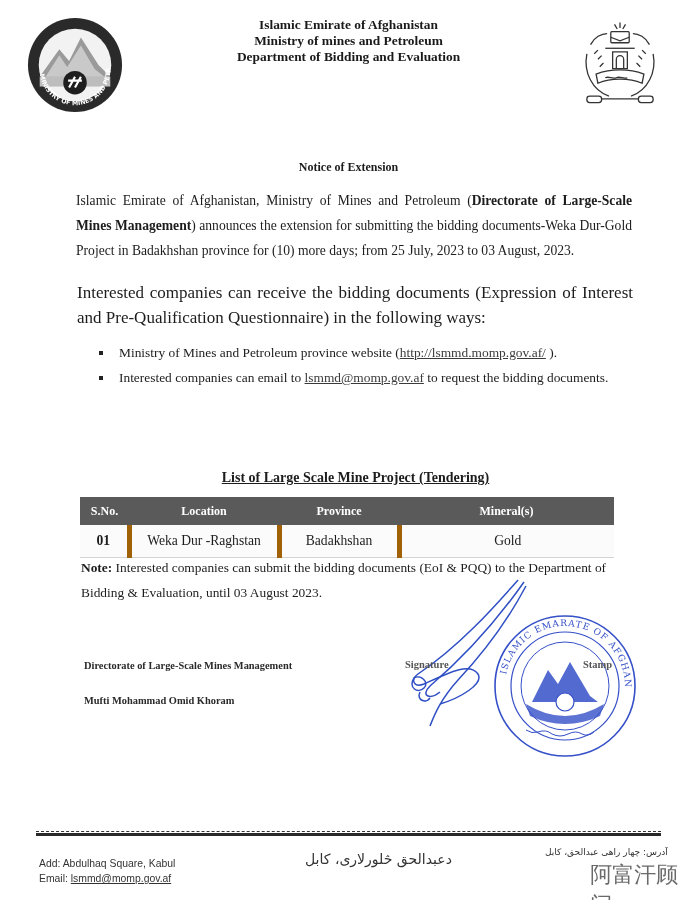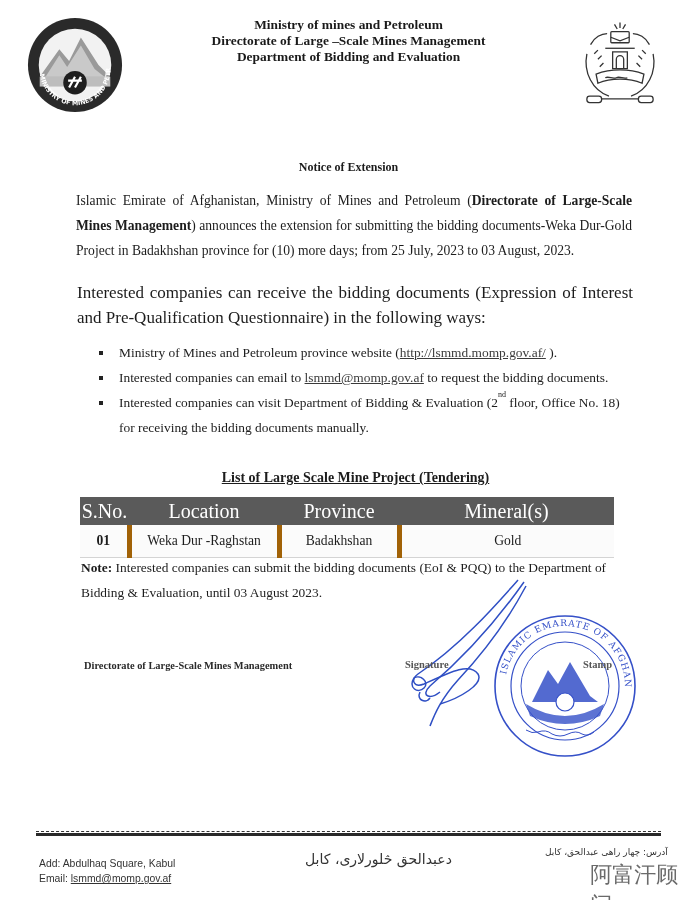--- a/index.html
+++ b/index.html
@@ -19,21 +19,21 @@
 
     .bullets { position: absolute; left: 96px; top: 340px; width: 540px; font-size: 13.4px; line-height: 25px; list-style: none; }
     .bullets li { position: relative; padding-left: 23px; }
     .bullets li::before { content: ""; position: absolute; left: 3px; top: 11px; width: 4px; height: 4px; background: #222; }
     .link { text-decoration: underline; color: #3a3a3a; }
     sup { font-size: 8px; vertical-align: top; line-height: 10px; }
 
     .table-title { position: absolute; left: 0; width: 697px; top: 470px; padding-left: 14px; text-align: center; font-weight: bold; font-size: 14px; text-decoration: underline; }
 
     .mine-table { position: absolute; left: 80px; top: 497px; width: 534px; border-collapse: collapse; font-size: 13.6px; }
-    .mine-table th { background: #5a5a5a; color: #ffffff; font-weight: normal; height: 28px; font-size: 20px; text-align: center; }
+    .mine-table th { background: #5a5a5a; color: #ffffff; font-weight: bold; height: 28px; font-size: 12px; text-align: center; }
     .mine-table td { height: 32px; text-align: center; border-left: 5px solid #a16207; border-bottom: 1px solid #d4d4d4; background: #fbfbfb; }
     .mine-table td:first-child { border-left: none; font-weight: bold; }
     .col-sno { width: 49px; } .col-loc { width: 150px; } .col-prov { width: 120px; }
 
     .note { position: absolute; left: 81px; top: 555px; width: 560px; font-size: 13.4px; line-height: 25px; }
     .note b { font-weight: bold; }
 
     .sig-block { position: absolute; left: 84px; top: 660px; font-weight: bold; font-size: 10.4px; font-family: "Liberation Serif", serif; color: #2a2a2a; }
     .sig-block div { height: 35px; white-space: nowrap; }
 
@@ -78,35 +78,34 @@
   <path d="M42 38 L58 38 L58 56 L42 56 Z"></path>
   <path d="M46 56 L46 46 A4 4 0 0 1 54 46 L54 56"></path>
   <path d="M24 62 C40 56 60 56 76 62 L74 72 C60 66 40 66 26 72 Z"></path>
   <path d="M34 66 c4 -2 8 2 12 0 c4 -2 8 2 12 0"></path>
   <rect x="14" y="86" width="16" height="7" rx="3"></rect>
   <rect x="70" y="86" width="16" height="7" rx="3"></rect>
   <path d="M30 89 L70 89"></path>
 </svg>
 
 <div class="header">
+  <div>Islamic Emirate of Afghanistan</div>
   <div>Ministry of mines and Petroleum</div>
-  <div>Directorate of Large –Scale Mines Management</div>
   <div>Department of Bidding and Evaluation</div>
 </div>
 
 <div class="notice-title">Notice of Extension</div>
 
 <p class="para1"><span>Islamic Emirate of Afghanistan, Ministry of Mines and Petroleum (</span><b>Directorate of Large-Scale Mines Management</b><span>) announces the extension for submitting the bidding documents-Weka Dur-Gold Project in Badakhshan province for (10) more days; from 25 July, 2023 to 03 August, 2023.</span></p>
 
 <p class="para2">Interested companies can receive the bidding documents (Expression of Interest and Pre-Qualification Questionnaire) in the following ways:</p>
 
 <ul class="bullets">
   <li><span>Ministry of Mines and Petroleum province website (</span><span class="link">http://lsmmd.momp.gov.af/</span><span> ).</span></li>
   <li><span>Interested companies can email to </span><span class="link">lsmmd@momp.gov.af</span><span> to request the bidding documents.</span></li>
-  <li><span>Interested companies can visit Department of Bidding &amp; Evaluation (2</span><sup>nd</sup><span> floor, Office No. 18) for receiving the bidding documents manually.</span></li>
 </ul>
 
 <div class="table-title">List of Large Scale Mine Project (Tendering)</div>
 
 <table class="mine-table">
   <thead>
     <tr>
       <th class="col-sno">S.No.</th>
       <th class="col-loc">Location</th>
       <th class="col-prov">Province</th>
@@ -120,20 +119,21 @@
       <td>Badakhshan</td>
       <td>Gold</td>
     </tr>
   </tbody>
 </table>
 
 <p class="note"><b>Note:</b><span> Interested companies can submit the bidding documents (EoI &amp; PQQ) to the Department of Bidding &amp; Evaluation, until 03 August 2023.</span></p>
 
 <div class="sig-block">
   <div>Directorate of Large-Scale Mines Management</div>
+  <div>Mufti Mohammad Omid  Khoram</div>
 </div>
 
 <svg class="stamp-svg" viewBox="0 0 150 148" fill="none" stroke="#3550c8">
   <circle cx="75" cy="74" r="70" stroke-width="1.6"></circle>
   <circle cx="75" cy="74" r="54" stroke-width="1.2"></circle>
   <circle cx="75" cy="74" r="44" stroke-width="1"></circle>
   <path id="stampArc" d="M15 74 A60 60 0 0 1 135 74" stroke="none"></path>
   <text font-size="9" fill="#3550c8" stroke="none" font-family="DejaVu Serif, serif" letter-spacing="1"><textPath href="#stampArc" startOffset="6%">ISLAMIC EMARATE OF AFGHANISTAN</textPath></text>
   <path d="M42 90 L58 58 L68 72 L80 50 L100 84 L108 90 Z" fill="#3550c8" stroke="none" opacity="0.85"></path>
   <path d="M36 92 Q75 116 114 92 L110 104 Q75 120 40 104 Z" fill="#3550c8" stroke="none" opacity="0.8"></path>

